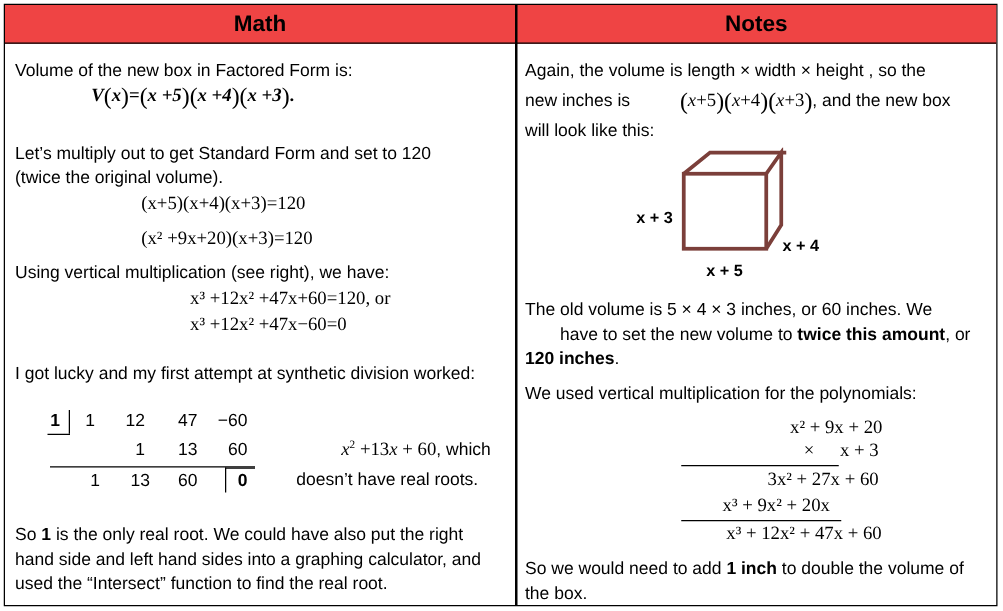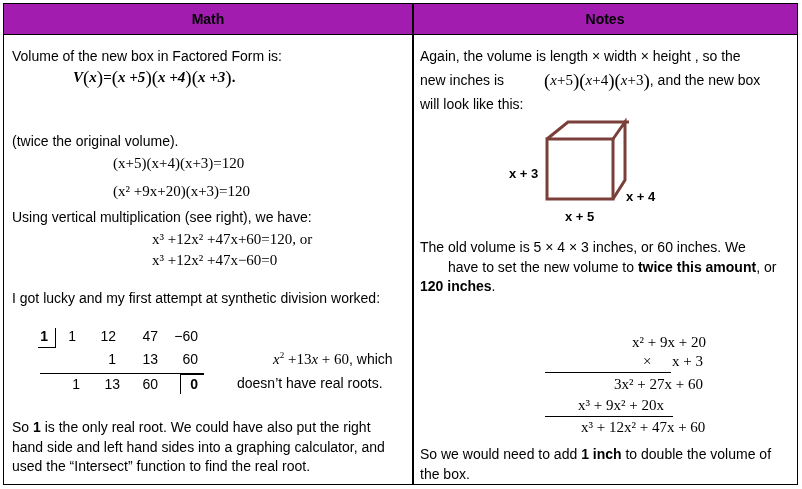--- a/index.html
+++ b/index.html
@@ -3,23 +3,23 @@
 <meta charset="utf-8">
 <style>
   * { box-sizing: border-box; margin: 0; padding: 0; }
   html, body { width: 802px; height: 489px; background: #ffffff; overflow: hidden; }
   body { font-family: "Liberation Sans", "DejaVu Sans", sans-serif; color: #000; font-size: 14px; }
   .table {
     position: absolute; left: 3px; top: 3px; width: 795px; height: 482px;
     border: 1.5px solid #000;
   }
   .hdr {
-    position: absolute; top: 0; height: 31px; background: #a21caf;
+    position: absolute; top: 0; height: 31px; background: #ef4444;
     border-bottom: 1.5px solid #000;
-    font-weight: bold; font-size: 14px; text-align: center; line-height: 30px;
+    font-weight: bold; font-size: 18px; text-align: center; line-height: 30px;
   }
   .hdr.left { left: 0; width: 409px; border-right: 1.5px solid #000; }
   .hdr.right { left: 409px; right: 0; }
   .vsep { position: absolute; left: 408px; top: 0; bottom: 0; width: 1.5px; background: #000; }
   .col { position: absolute; top: 31px; bottom: 0; }
   .col.left { left: 0; width: 408px; }
   .col.right { left: 410px; right: 0; }
   .t { position: absolute; white-space: nowrap; font-size: 14px; line-height: 20px; }
   .m { font-family: "Liberation Serif", "DejaVu Serif", serif; font-size: 15px; margin-left: 36px; }
   .mi { font-style: italic; }
@@ -39,20 +39,21 @@
   <div class="hdr left">Math</div>
   <div class="hdr right">Notes</div>
   <div class="vsep"></div>
 
   <div class="col left">
     <div class="t" style="left:8px; top:11px;">Volume of the new box in Factored Form is:</div>
     <div class="t m mb" style="left:33px; top:32px;">
       <span class="mi">V</span><span class="par">(</span><span class="mi">x</span><span class="par">)</span>=<span class="par">(</span><span class="mi">x +5</span><span class="par">)</span><span class="par">(</span><span class="mi">x +4</span><span class="par">)</span><span class="par">(</span><span class="mi">x +3</span><span class="par">)</span><span>.</span>
     </div>
 
+    <div class="t" style="left:8px; top:77px;">Let’s multiply out to get Standard Form and set to 120</div>
     <div class="t" style="left:8px; top:96px;">(twice the original volume).</div>
     <div class="t m" style="left:73px; top:118px;">(x+5)(x+4)(x+3)=120</div>
     <div class="t m" style="left:73px; top:146px;">(x² +9x+20)(x+3)=120</div>
 
     <div class="t" style="left:8px; top:172px;">Using vertical multiplication (see right), we have:</div>
     <div class="t m" style="left:112px; top:194px;">x³ +12x² +47x+60=120,  or</div>
     <div class="t m" style="left:112px; top:215px;">x³ +12x² +47x−60=0</div>
 
     <div class="t" style="left:8px; top:253px;">I got lucky and my first attempt at synthetic division worked:</div>
 
@@ -101,20 +102,21 @@
       </g>
     </svg>
     <div class="box-lbl" style="left:95px; top:131px;"><span>x + 3</span></div>
     <div class="box-lbl" style="left:212px; top:154px;"><span>x + 4</span></div>
     <div class="box-lbl" style="left:151px; top:174px;"><span>x + 5</span></div>
 
     <div class="t" style="left:6px; top:202px;">The old volume is  5  ×  4  ×  3 inches, or 60 inches.  We</div>
     <div class="t" style="left:6px; top:222px;margin-left:28px;"><span>have to set the new volume to </span><b>twice this amount</b><span>, or</span></div>
     <div class="t" style="left:6px; top:241px;"><b>120 inches</b><span>.</span></div>
 
+    <div class="t" style="left:6px; top:269px;">We used vertical multiplication for the polynomials:</div>
 
     <div>
       <div class="t m" style="left:182px; top:297px;">x² + 9x + 20</div>
       <div class="t m" style="left:193px; top:316px;">×</div>
       <div class="t m" style="left:222px; top:316px;">x + 3</div>
       <div class="hline" style="left:131px; top:337px; width:126px;"></div>
       <div class="t m" style="left:164px; top:339px;">3x² + 27x + 60</div>
       <div class="t m" style="left:128px; top:360px;text-align:center;">x³ +  9x² + 20x</div>
       <div class="hline" style="left:131px; top:381px; width:128px;"></div>
       <div class="t m" style="left:131px; top:382px;">x³ + 12x² + 47x + 60</div>

